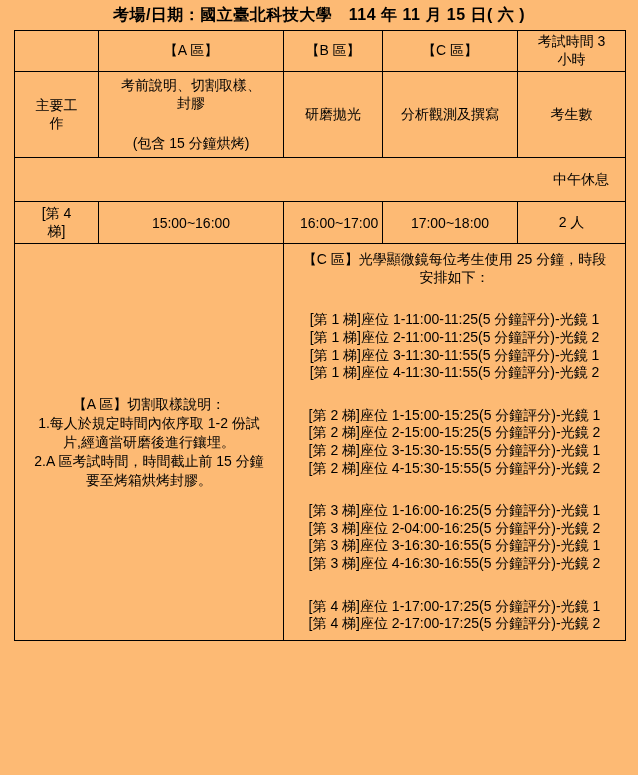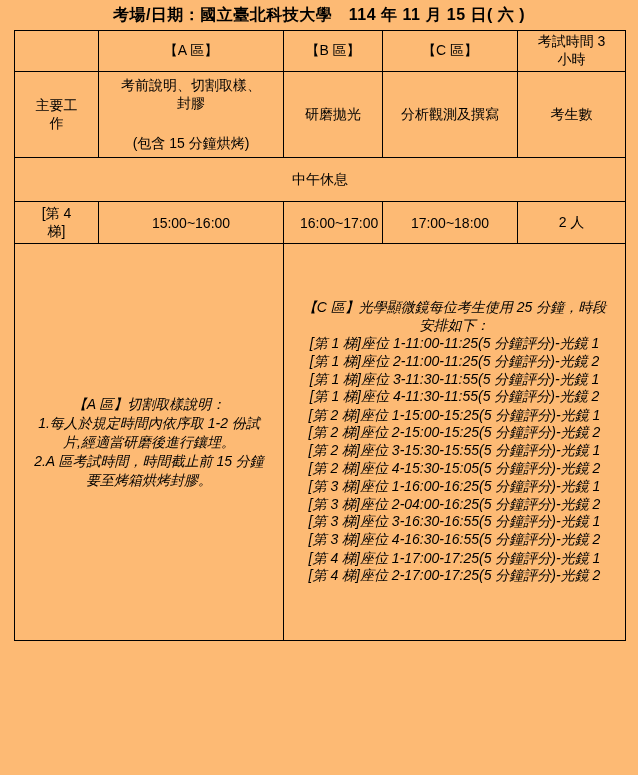--- a/index.html
+++ b/index.html
@@ -30,41 +30,41 @@
     border: 1px solid #000000;
     text-align: center;
     vertical-align: middle;
     font-size: 14px;
     padding: 0 16px;
     overflow: hidden;
   }
   tr.r-head td    { height: 40px; }
   tr.r-work td    { height: 85px; margin-left: 10px; }
   tr.r-batch td   { height: 41px; }
-  tr.r-lunch td   { height: 43px; }
+  tr.r-lunch td   { height: 43px; text-align: right; }
   tr.r-batch2 td  { height: 44px; }
   tr.r-batch3 td  { height: 42px; }
   tr.r-batch4 td  { height: 41px; }
-  tr.r-notes td   { height: 396px; font-style: italic; }
+  tr.r-notes td   { height: 396px; }
   .work-gap { height: 22px; }
   td.note-a {
     text-align: left;
     vertical-align: middle;
     font-size: 13.5px;
     line-height: 19px;
     padding: 0 4px 0 5px;
   }
   td.note-c {
     text-align: left;
     vertical-align: top;
     font-size: 13.5px;
     line-height: 17.6px;
     padding: 10px 3px 0 6px;
   }
-  .c-group { margin-top: 1px; text-align: center; }
+  .c-group { margin-top: 25px; text-align: center; }
   .c-line, .a-line { white-space: normal; }
 </style>
 </head>
 <body>
 
 <div class="page">
 
   <div class="doc-title">考場/日期：國立臺北科技大學　114 年 11 月 15 日( 六 )</div>
 
   <table class="schedule">
@@ -123,21 +123,21 @@
         <div class="c-group">
           <div class="c-line">[第 1 梯]座位 1-11:00-11:25(5 分鐘評分)-光鏡 1</div>
           <div class="c-line">[第 1 梯]座位 2-11:00-11:25(5 分鐘評分)-光鏡 2</div>
           <div class="c-line">[第 1 梯]座位 3-11:30-11:55(5 分鐘評分)-光鏡 1</div>
           <div class="c-line">[第 1 梯]座位 4-11:30-11:55(5 分鐘評分)-光鏡 2</div>
         </div>
         <div class="c-group">
           <div class="c-line">[第 2 梯]座位 1-15:00-15:25(5 分鐘評分)-光鏡 1</div>
           <div class="c-line">[第 2 梯]座位 2-15:00-15:25(5 分鐘評分)-光鏡 2</div>
           <div class="c-line">[第 2 梯]座位 3-15:30-15:55(5 分鐘評分)-光鏡 1</div>
-          <div class="c-line">[第 2 梯]座位 4-15:30-15:05(5 分鐘評分)-光鏡 2</div>
+          <div class="c-line">[第 2 梯]座位 4-15:30-15:55(5 分鐘評分)-光鏡 2</div>
         </div>
         <div class="c-group">
           <div class="c-line">[第 3 梯]座位 1-16:00-16:25(5 分鐘評分)-光鏡 1</div>
           <div class="c-line">[第 3 梯]座位 2-04:00-16:25(5 分鐘評分)-光鏡 2</div>
           <div class="c-line">[第 3 梯]座位 3-16:30-16:55(5 分鐘評分)-光鏡 1</div>
           <div class="c-line">[第 3 梯]座位 4-16:30-16:55(5 分鐘評分)-光鏡 2</div>
         </div>
         <div class="c-group">
           <div class="c-line">[第 4 梯]座位 1-17:00-17:25(5 分鐘評分)-光鏡 1</div>
           <div class="c-line">[第 4 梯]座位 2-17:00-17:25(5 分鐘評分)-光鏡 2</div>

